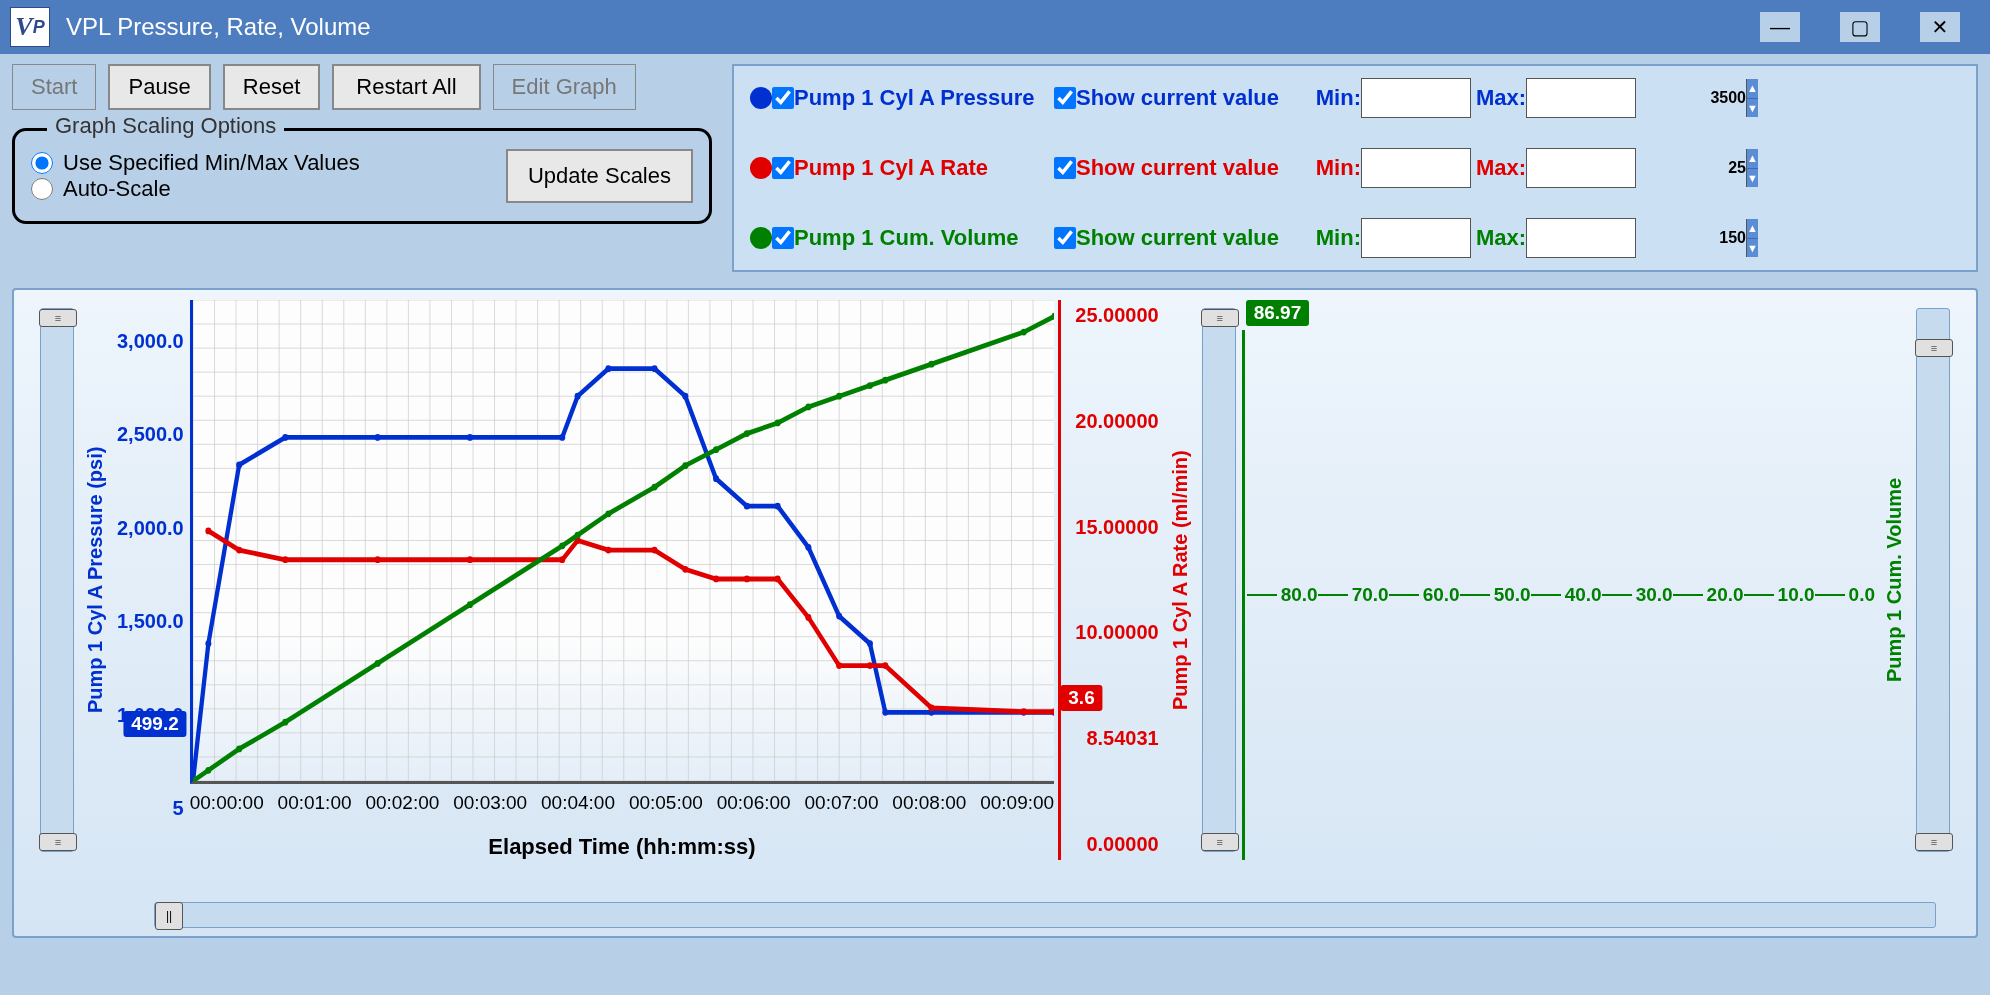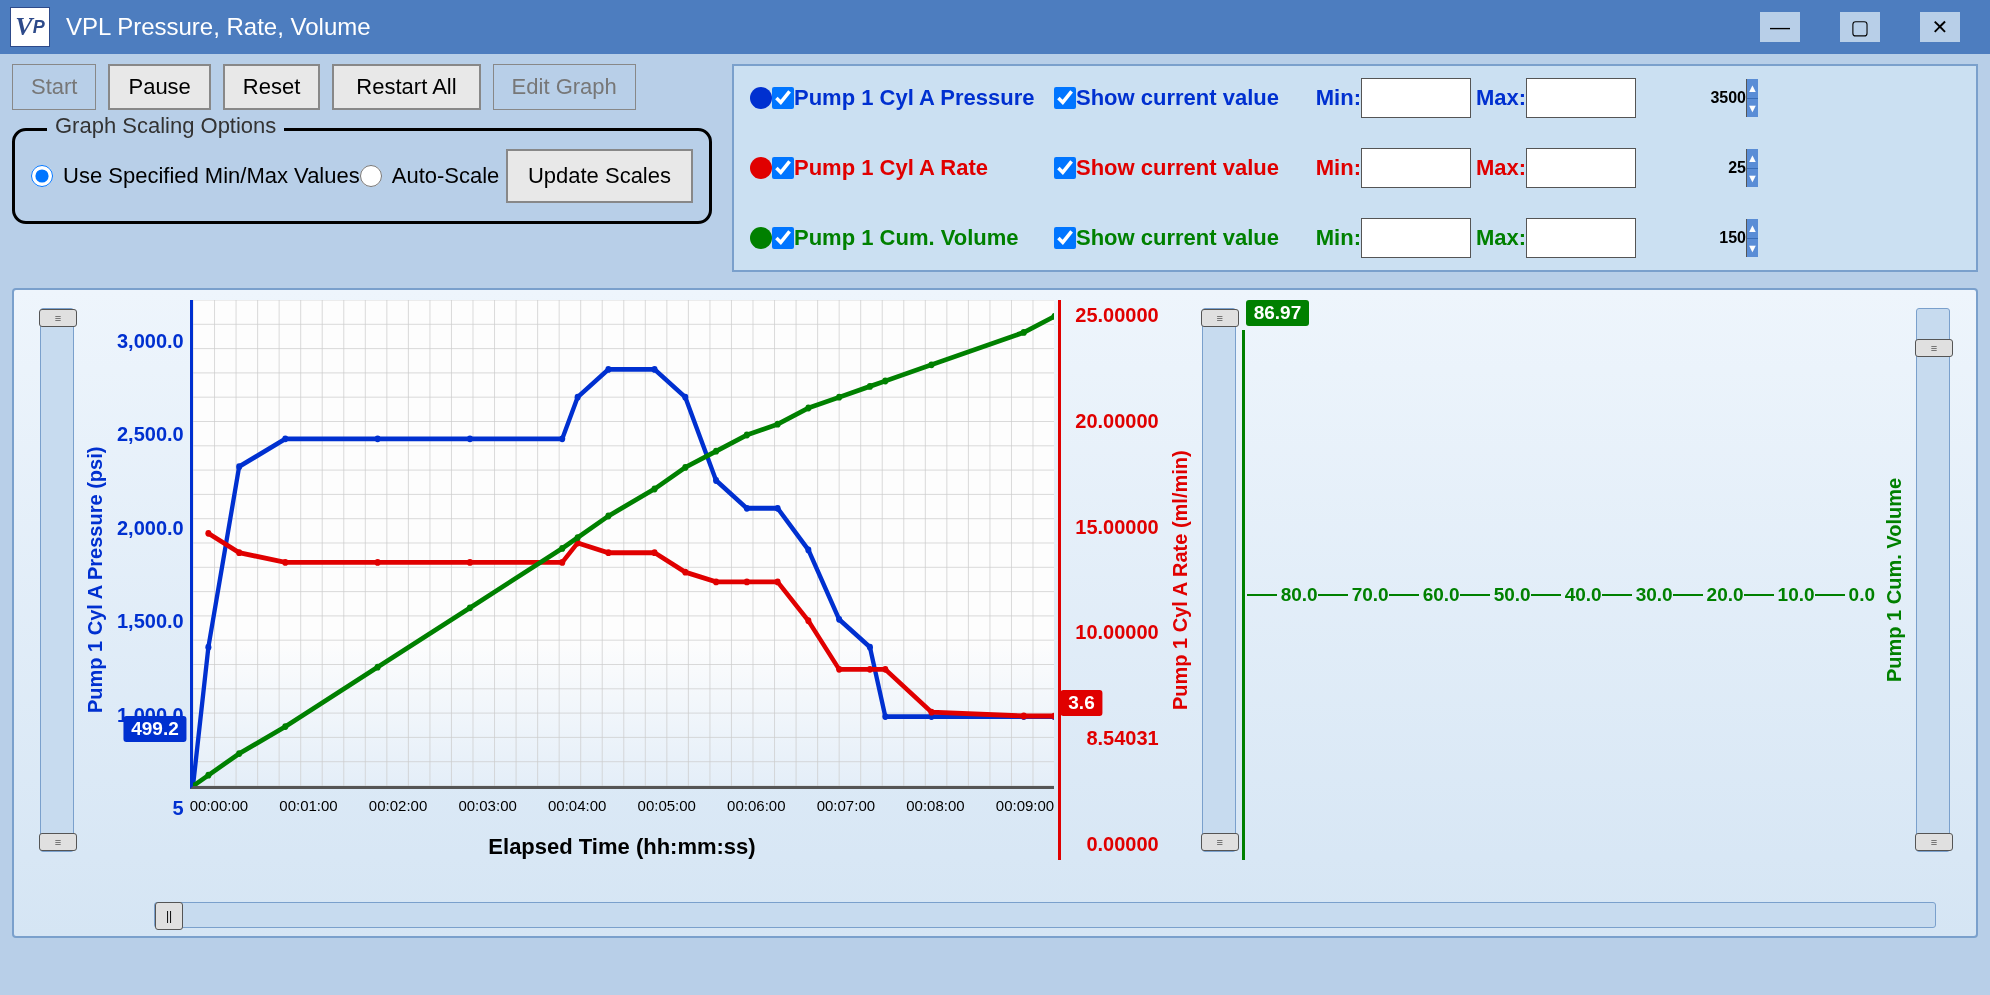--- a/index.html
+++ b/index.html
@@ -15,21 +15,21 @@
   .top-section { display:flex; padding: 10px 12px 8px 12px; gap: 20px; }
   .toolbar-area { flex: 0 0 700px; }
   .toolbar-row { display:flex; gap: 12px; margin-bottom: 10px; }
   .btn { padding: 8px 18px; font-size: 22px; background: #e8e8e8; border: 2px solid #888; cursor:pointer; }
   .btn.ghost { background:transparent; border:1px solid #888; color:#777; }
   .btn.wide { padding: 8px 22px; }
 
   
   .groupbox { border: 3px solid #000; border-radius: 14px; padding: 18px 16px 18px 16px; position:relative; margin-top: 18px; background:#b8cfe8; display:flex; align-items:center; }
   .groupbox .legend { position:absolute; top:-18px; left:32px; background:#b8cfe8; padding:0 8px; font-size:22px; color:#333; }
-  .radio-col { display:flex; flex-direction:row; font-size:22px; }
+  .radio-col { display:flex; flex-direction:column; font-size:22px; }
   .radio-row { display:flex; align-items:center; gap:10px; }
   .radio-row input { width:22px; height:22px; }
   .update-btn { margin-left:auto; padding:12px 20px; font-size:22px; background:#e8e8e8; border:2px solid #888; }
 
   
   .series-panel { flex: 1; background: #cbe0f2; border: 2px solid #7aa0cc; padding: 12px 16px; display:flex; flex-direction:column; gap: 30px; margin-left:auto; }
   .series-row { display:flex; align-items:center; font-size: 22px; font-weight: bold; }
   .dot { width:22px; height:22px; border-radius:50%; }
   .cb { width:22px; height:22px; }
   .series-name { width: 260px; }
@@ -53,21 +53,21 @@
 
   .axis-label-v { writing-mode: vertical-rl; transform: rotate(180deg); font-size:20px; font-weight:bold; display:flex; align-items:center; justify-content:center; padding: 0 4px;}
 
   .y-ticks { display:flex; flex-direction:column; justify-content:space-between; font-size:20px; font-weight:bold; padding: 0 6px; text-align:right;}
 
   .plot { flex:1; position:relative; background: linear-gradient(#fdfdfd 70%, #e4eef8); border-left:3px solid #0030d0; border-bottom:3px solid #555; }
   .plot svg { position:absolute; top:0; left:0; width:100%; height:100%; }
 
   .badge { position:absolute; font-size:19px; font-weight:bold; color:#fff; padding:2px 8px; border-radius:3px; }
 
-  .x-ticks { display:flex; justify-content:space-between; font-size:15px; padding: 8px 0 0 0;}
+  .x-ticks { display:flex; justify-content:space-between; font-size:19px; padding: 8px 0 0 0;}
   .x-label { text-align:center; font-size:22px; font-weight:bold; margin-top:20px; }
 
   .hscroll { position:absolute; bottom:8px; left:140px; right:40px; height:26px; background:#c7dbef; border:1px solid #7aa0cc; border-radius:3px;}
   .hscroll .hthumb { position:absolute; left:0; top:-1px; width:28px; height:28px; background:#e0e0e0; border:1px solid #555; border-radius:3px; display:flex; align-items:center; justify-content:center; font-size:12px;}
   .green-tick-marks { font-size:19px; font-weight:bold; color:#008000; display:flex; flex-direction:row; justify-content:space-between; padding:0 4px 0 2px;}
   .green-line { display:flex; align-items:center; gap:4px; }
   .green-line::before { content:""; display:inline-block; width:30px; border-top:2px solid #008000;}
 </style>
 </head>
 <body>

